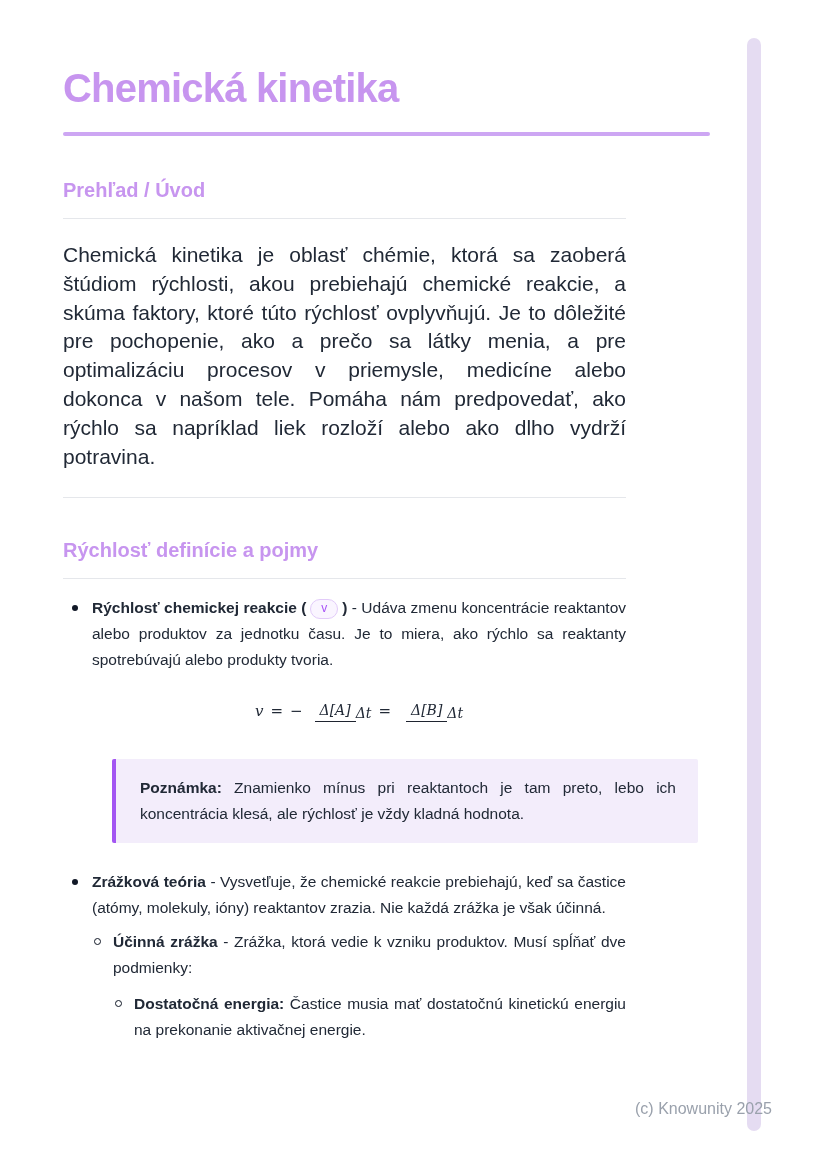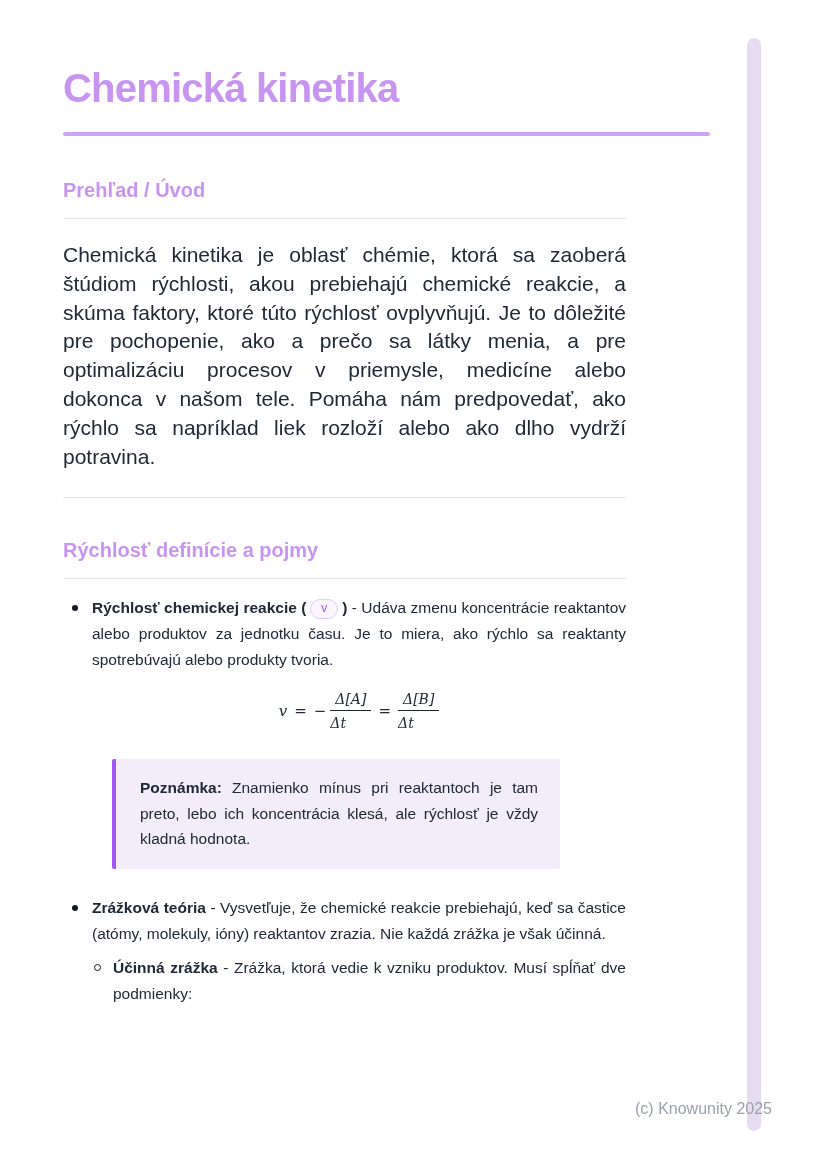--- a/index.html
+++ b/index.html
@@ -96,27 +96,27 @@
     margin-top: 16px;
     display: flex; justify-content: center; align-items: center;
     gap: 7px;
     font-family: "DejaVu Serif", serif;
     font-size: 15px;
     height: 44px;
   }
   .formula .var { font-style: italic; }
   .formula .op { font-style: normal; }
   .formula .minus { margin-right: -3px; }
-  .frac { display: inline-flex; flex-direction: column; align-items: flex-start; text-align: center; font-style: italic; }
+  .frac { display: inline-flex; flex-direction: row; align-items: flex-end; text-align: center; font-style: italic; margin-left: 8px; }
   .frac .num { padding: 0 5px 2px; border-bottom: 1px solid #1f2430; font-size: 14px; line-height: 17px; }
   .frac .den { padding-top: 4px; font-size: 14px; line-height: 17px; }
 
   .note {
     margin: 26px 0 0 20px;
-    width: 448px;
+    width: 586px;
     background: var(--note-bg, #f3edfb);
     border-left: 4px solid var(--note-border, #a356f2);
     border-radius: 2px;
     padding: 16px 22px 17px 24px;
   }
   .note p { font-size: 15.5px; line-height: 25.5px; text-align: justify; }
 
   .footer-credit {
     position: absolute; top: 1100px; right: 56px;
     font-size: 16px; color: var(--muted, #9aa1ac);
@@ -179,20 +179,25 @@
           <strong>Zrážková teória</strong><span> - Vysvetľuje, že chemické reakcie prebiehajú, keď sa častice (atómy, molekuly, ióny) reaktantov zrazia. Nie každá zrážka je však účinná.</span>
         </p>
 
         <ul class="l2">
           <li>
             <p class="li-text">
               <strong>Účinná zrážka</strong><span> - Zrážka, ktorá vedie k vzniku produktov. Musí spĺňať dve podmienky:</span>
             </p>
 
             <ul class="l3">
+              <li>
+                <p class="li-text">
+                  <strong>Dostatočná energia:</strong><span> Častice musia mať dostatočnú kinetickú energiu na prekonanie aktivačnej energie.</span>
+                </p>
+              </li>
             </ul>
           </li>
         </ul>
       </li>
 
     </ul>
   </section>
 
 </main>
 

